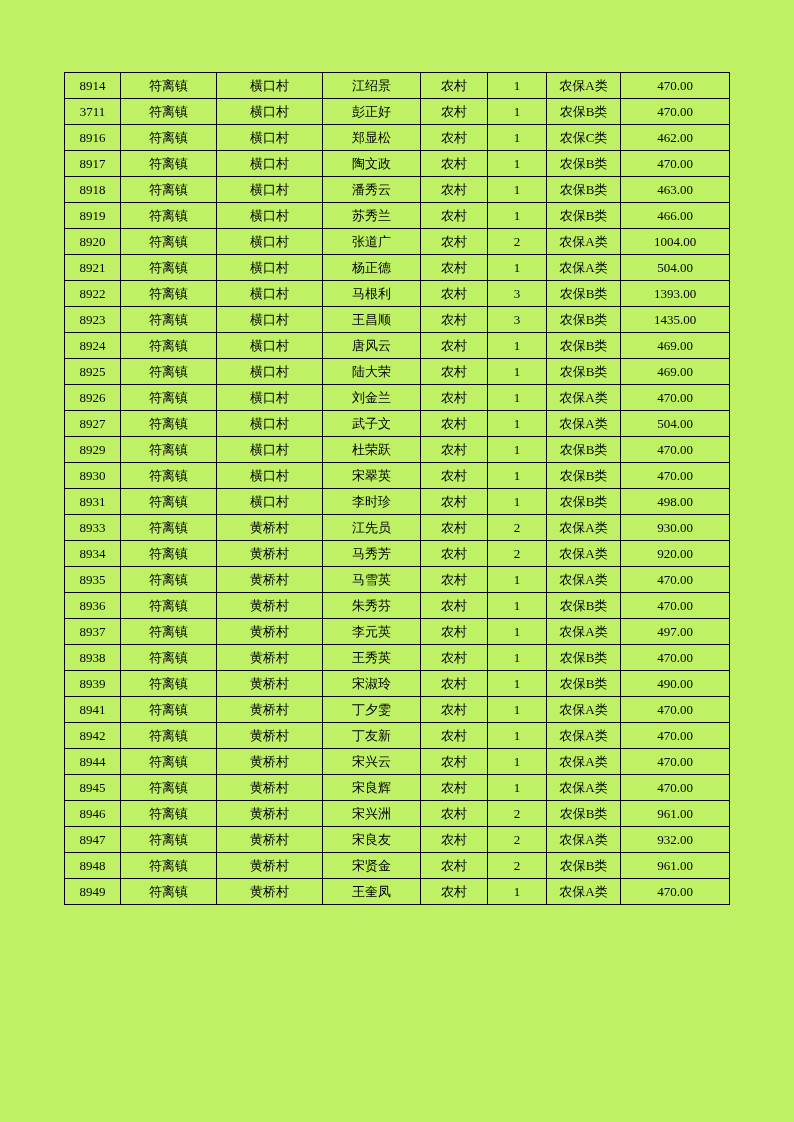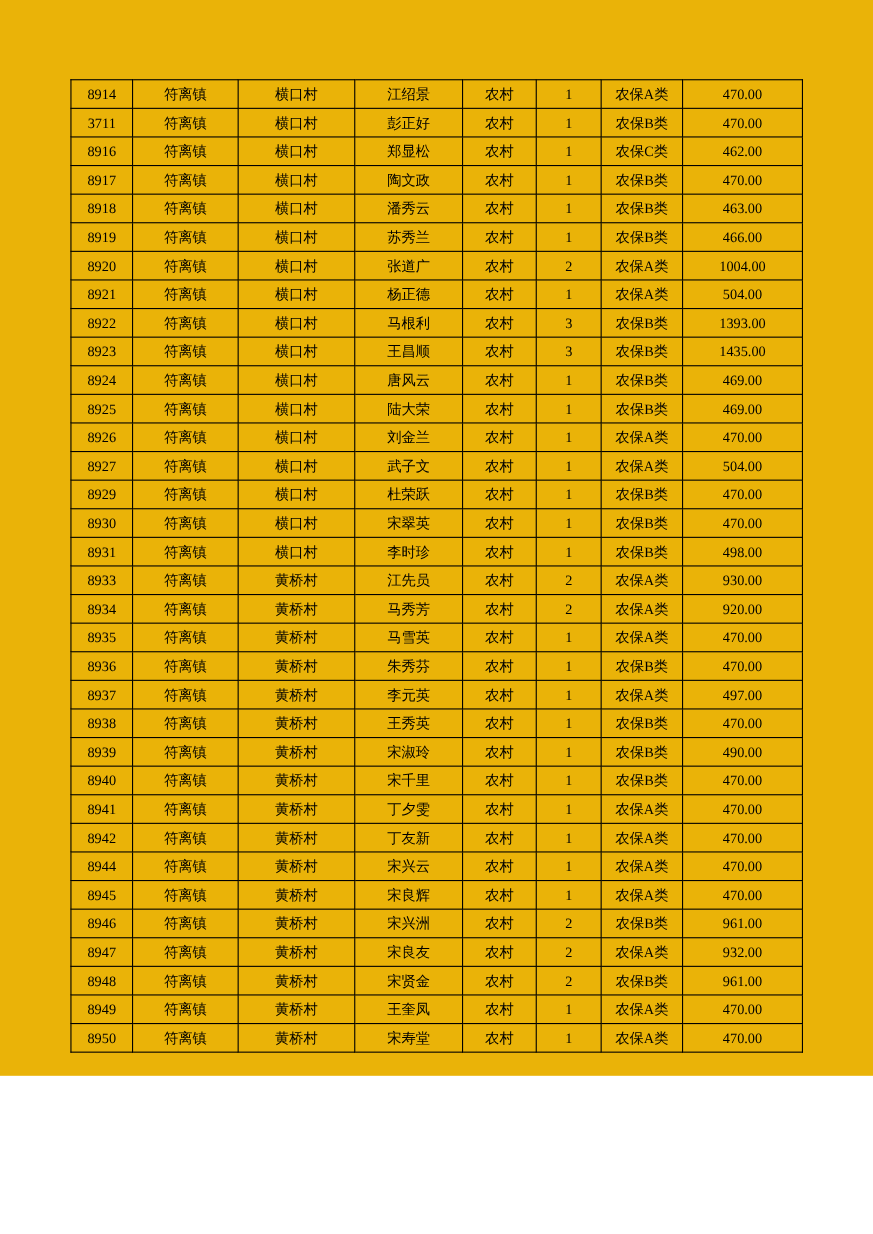--- a/index.html
+++ b/index.html
@@ -10,22 +10,22 @@
   }
   body {
     width: 794px;
     height: 1122px;
     font-family: "Liberation Serif", "DejaVu Serif", serif;
     color: #000000;
   }
   .sheet {
     position: relative;
     width: 794px;
-    height: 978px;
-    background: #eab308;
+    height: 1122px;
+    background: #bef264;
     overflow: hidden;
   }
   table.data-table {
     position: absolute;
     left: 64px;
     top: 72px;
     border-collapse: collapse;
     table-layout: fixed;
     width: 665px;
   }
@@ -303,30 +303,20 @@
           <td class="col-0">8939</td>
           <td class="col-1">符离镇</td>
           <td class="col-2">黄桥村</td>
           <td class="col-3">宋淑玲</td>
           <td class="col-4">农村</td>
           <td class="col-5">1</td>
           <td class="col-6">农保B类</td>
           <td class="col-7">490.00</td>
         </tr>
         <tr>
-          <td class="col-0">8940</td>
-          <td class="col-1">符离镇</td>
-          <td class="col-2">黄桥村</td>
-          <td class="col-3">宋千里</td>
-          <td class="col-4">农村</td>
-          <td class="col-5">1</td>
-          <td class="col-6">农保B类</td>
-          <td class="col-7">470.00</td>
-        </tr>
-        <tr>
           <td class="col-0">8941</td>
           <td class="col-1">符离镇</td>
           <td class="col-2">黄桥村</td>
           <td class="col-3">丁夕雯</td>
           <td class="col-4">农村</td>
           <td class="col-5">1</td>
           <td class="col-6">农保A类</td>
           <td class="col-7">470.00</td>
         </tr>
         <tr>
@@ -387,30 +377,20 @@
           <td class="col-4">农村</td>
           <td class="col-5">2</td>
           <td class="col-6">农保B类</td>
           <td class="col-7">961.00</td>
         </tr>
         <tr>
           <td class="col-0">8949</td>
           <td class="col-1">符离镇</td>
           <td class="col-2">黄桥村</td>
           <td class="col-3">王奎凤</td>
-          <td class="col-4">农村</td>
-          <td class="col-5">1</td>
-          <td class="col-6">农保A类</td>
-          <td class="col-7">470.00</td>
-        </tr>
-        <tr>
-          <td class="col-0">8950</td>
-          <td class="col-1">符离镇</td>
-          <td class="col-2">黄桥村</td>
-          <td class="col-3">宋寿堂</td>
           <td class="col-4">农村</td>
           <td class="col-5">1</td>
           <td class="col-6">农保A类</td>
           <td class="col-7">470.00</td>
         </tr>
       </tbody>
   </table>
 </div>
 
 </body></html>

